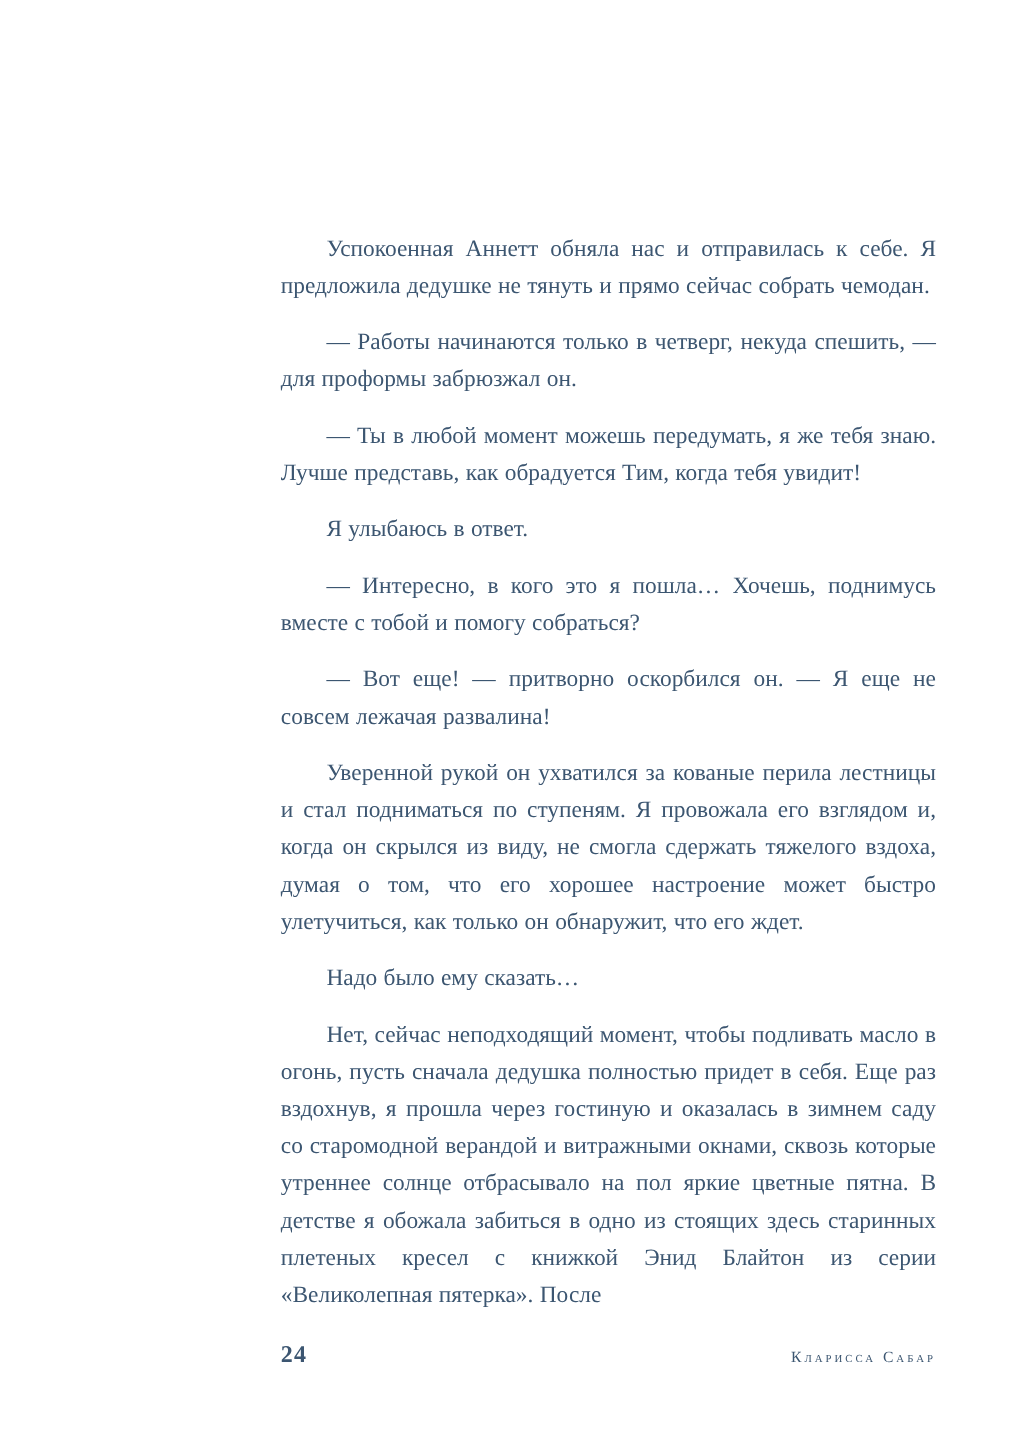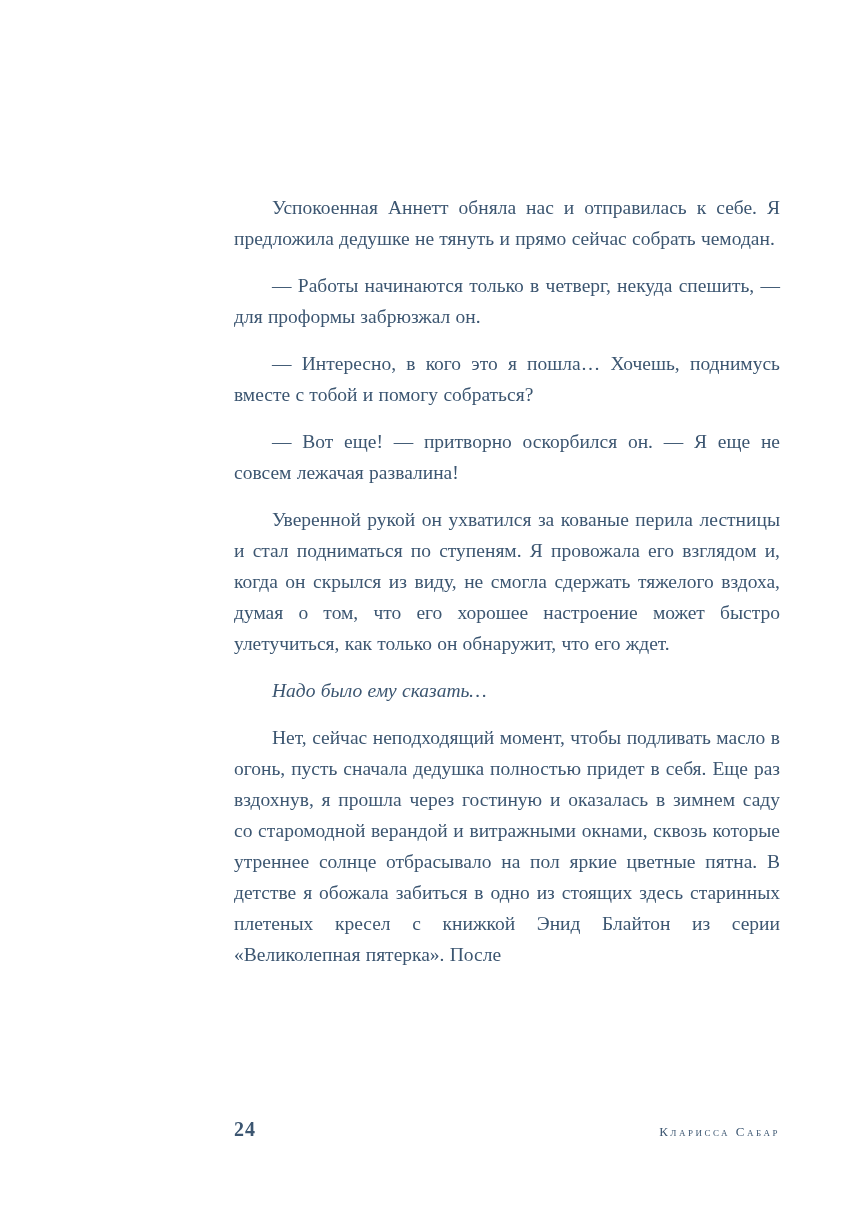--- a/index.html
+++ b/index.html
@@ -23,21 +23,20 @@
   .para {
     font-size: 19.5px;
     line-height: 31px;
     text-align: justify;
     text-indent: 38px;
     hyphens: auto;
     -webkit-hyphens: auto;
     word-spacing: 0.02em;
   }
   .para.italic {
-    font-style: italic;
   }
   .footer {
     position: absolute;
     left: 170px;
     width: 578px;
     top: 1054px;
     display: flex;
     justify-content: space-between;
     align-items: baseline;
   }
@@ -54,20 +53,22 @@
 </style>
 </head>
 <body>
 
 <div class="page">
 
   <div class="text-block">
 
   <p class="para" lang="ru">Успокоенная Аннетт обняла нас и отправилась к себе. Я предложила дедушке не тянуть и прямо сейчас собрать чемодан.</p>
       <p class="para" lang="ru">— Работы начинаются только в четверг, некуда спешить, — для проформы забрюзжал он.</p>
+      <p class="para" lang="ru">— Ты в любой момент можешь передумать, я же тебя знаю. Лучше представь, как обрадуется Тим, когда тебя увидит!</p>
+      <p class="para" lang="ru">Я улыбаюсь в ответ.</p>
       <p class="para" lang="ru">— Интересно, в кого это я пошла… Хочешь, поднимусь вместе с тобой и помогу собраться?</p>
       <p class="para" lang="ru">— Вот еще! — притворно оскорбился он. — Я еще не совсем лежачая развалина!</p>
       <p class="para" lang="ru">Уверенной рукой он ухватился за кованые перила лестницы и стал подниматься по ступеням. Я провожала его взглядом и, когда он скрылся из виду, не смогла сдержать тяжелого вздоха, думая о том, что его хорошее настроение может быстро улетучиться, как только он обнаружит, что его ждет.</p>
       <p class="para italic" lang="ru">Надо было ему сказать…</p>
       <p class="para" lang="ru">Нет, сейчас неподходящий момент, чтобы подливать масло в огонь, пусть сначала дедушка полностью придет в себя. Еще раз вздохнув, я прошла через гостиную и оказалась в зимнем саду со старомодной верандой и витражными окнами, сквозь которые утреннее солнце отбрасывало на пол яркие цветные пятна. В детстве я обожала забиться в одно из стоящих здесь старинных плетеных кресел с книжкой Энид Блайтон из серии «Великолепная пятерка». После</p>
     </div>
 
   <div class="footer">
     <span class="page-number">24</span>
     <span class="author">Кларисса Сабар</span>

